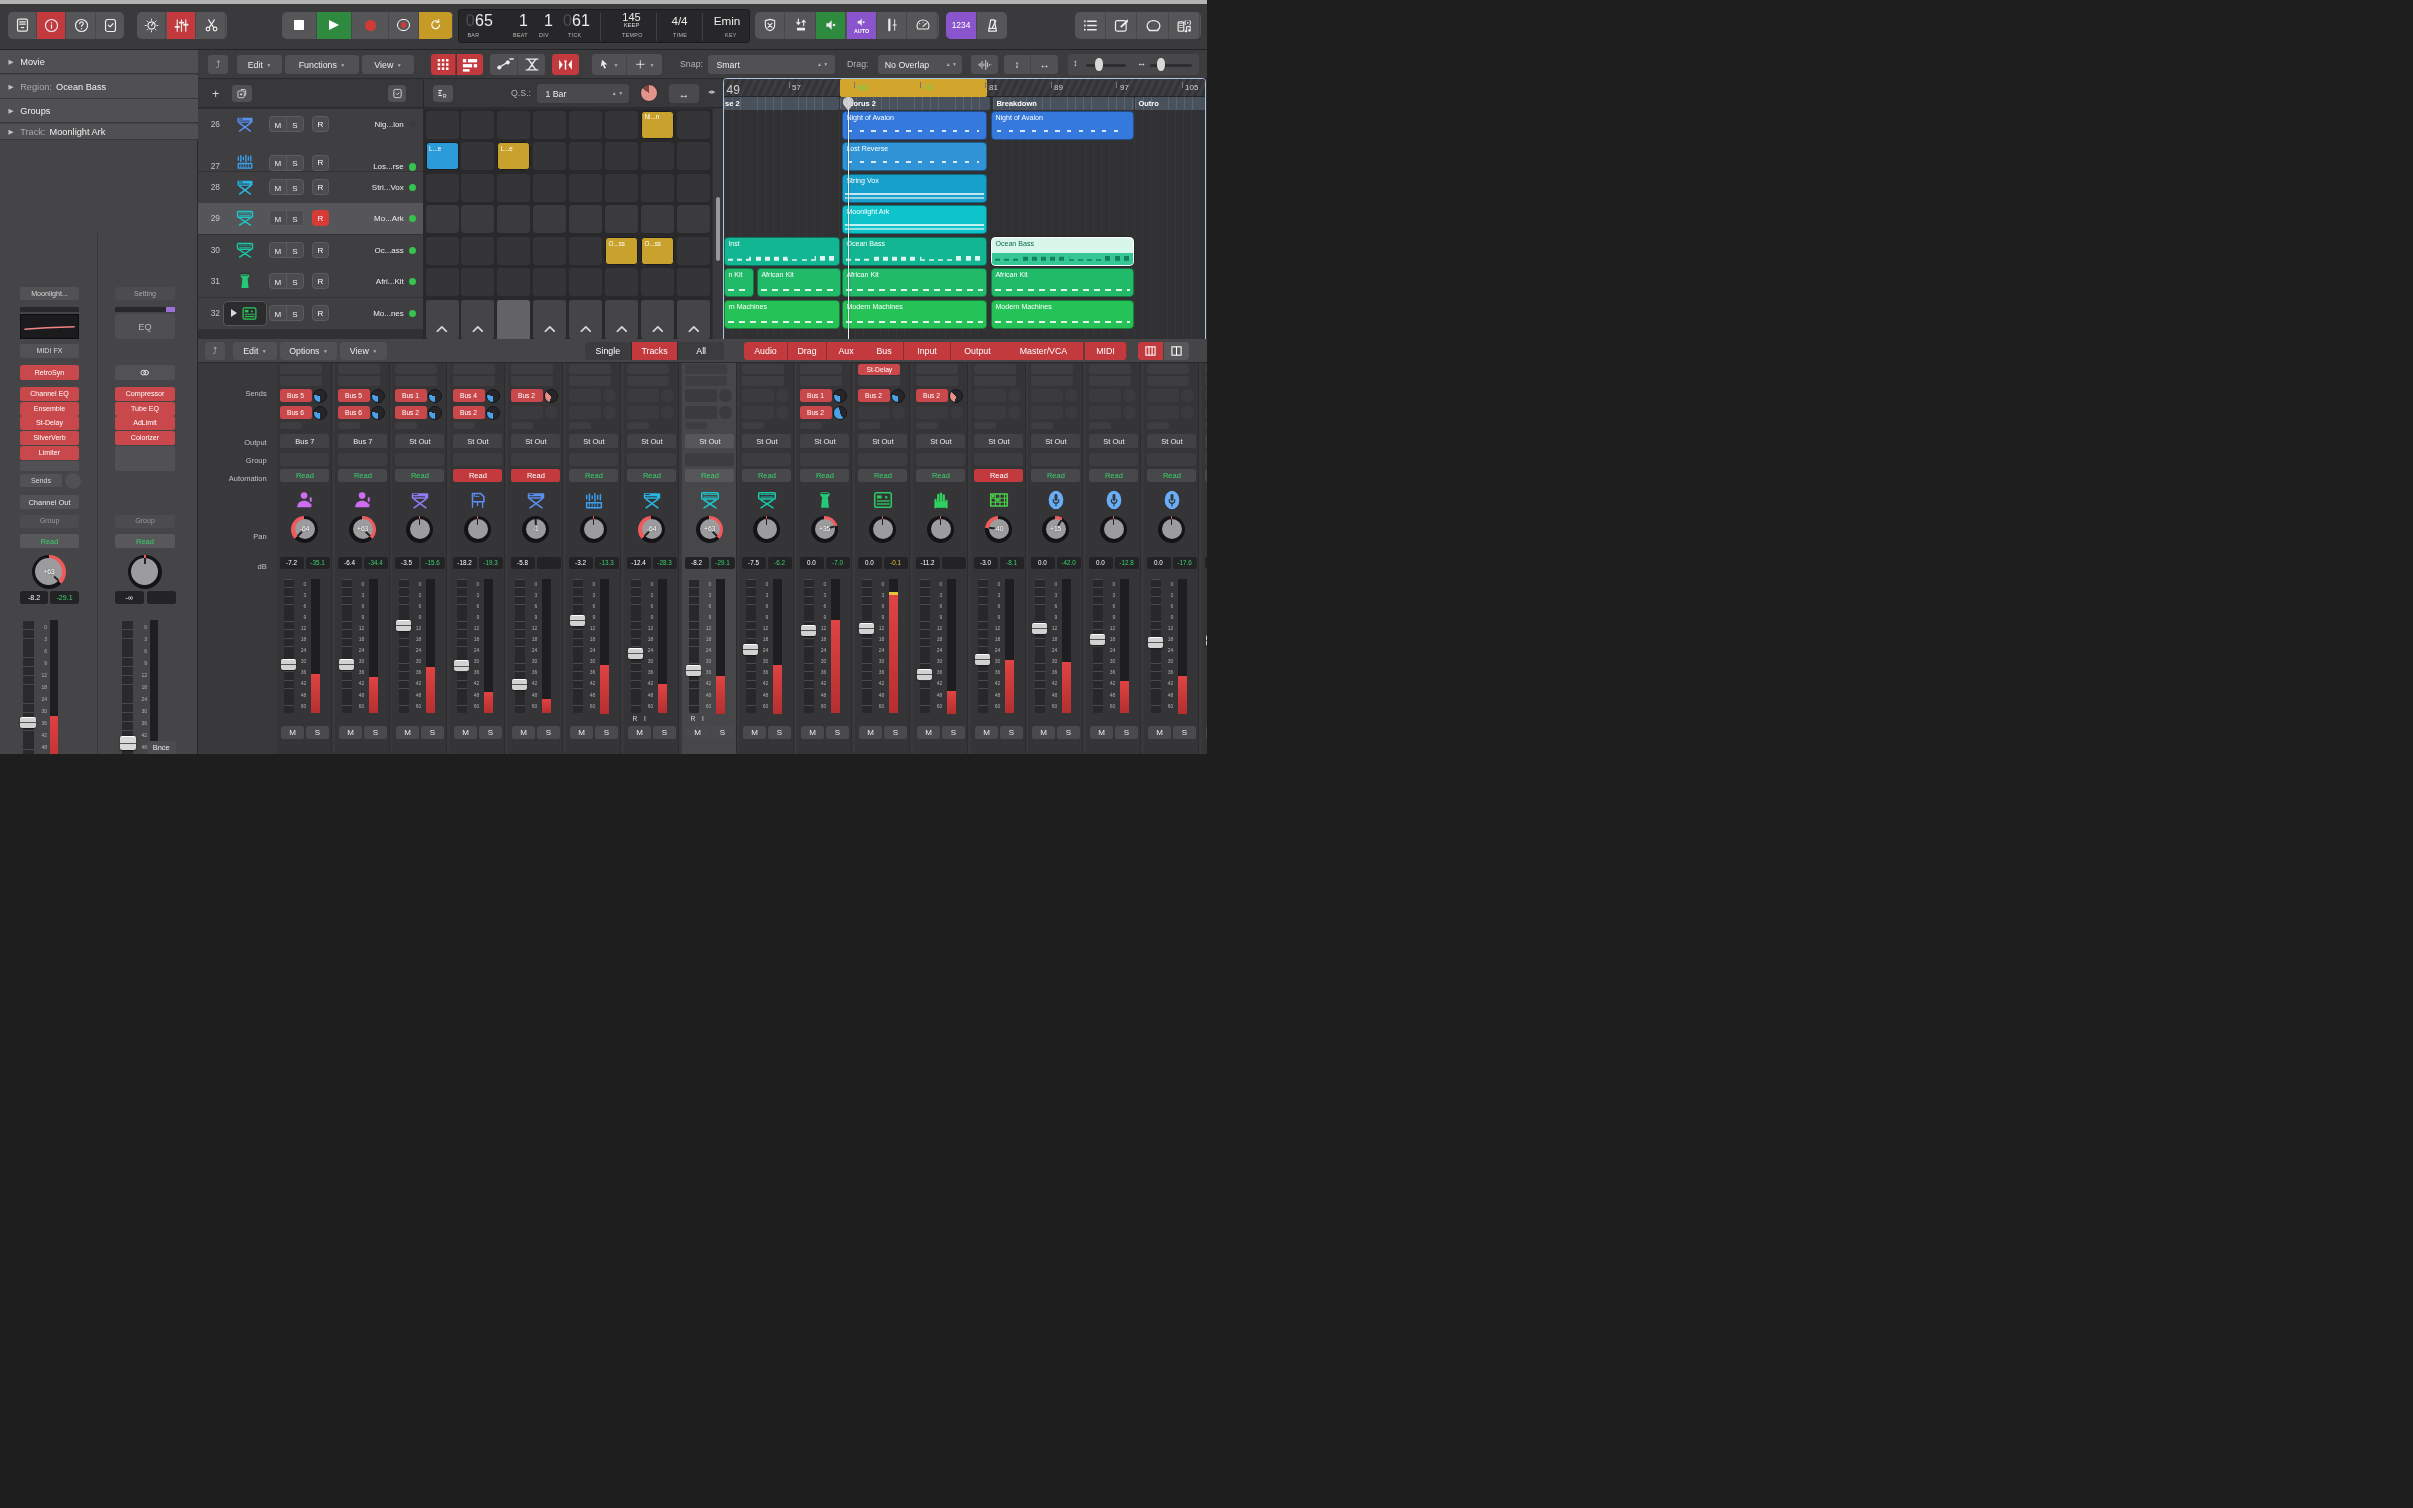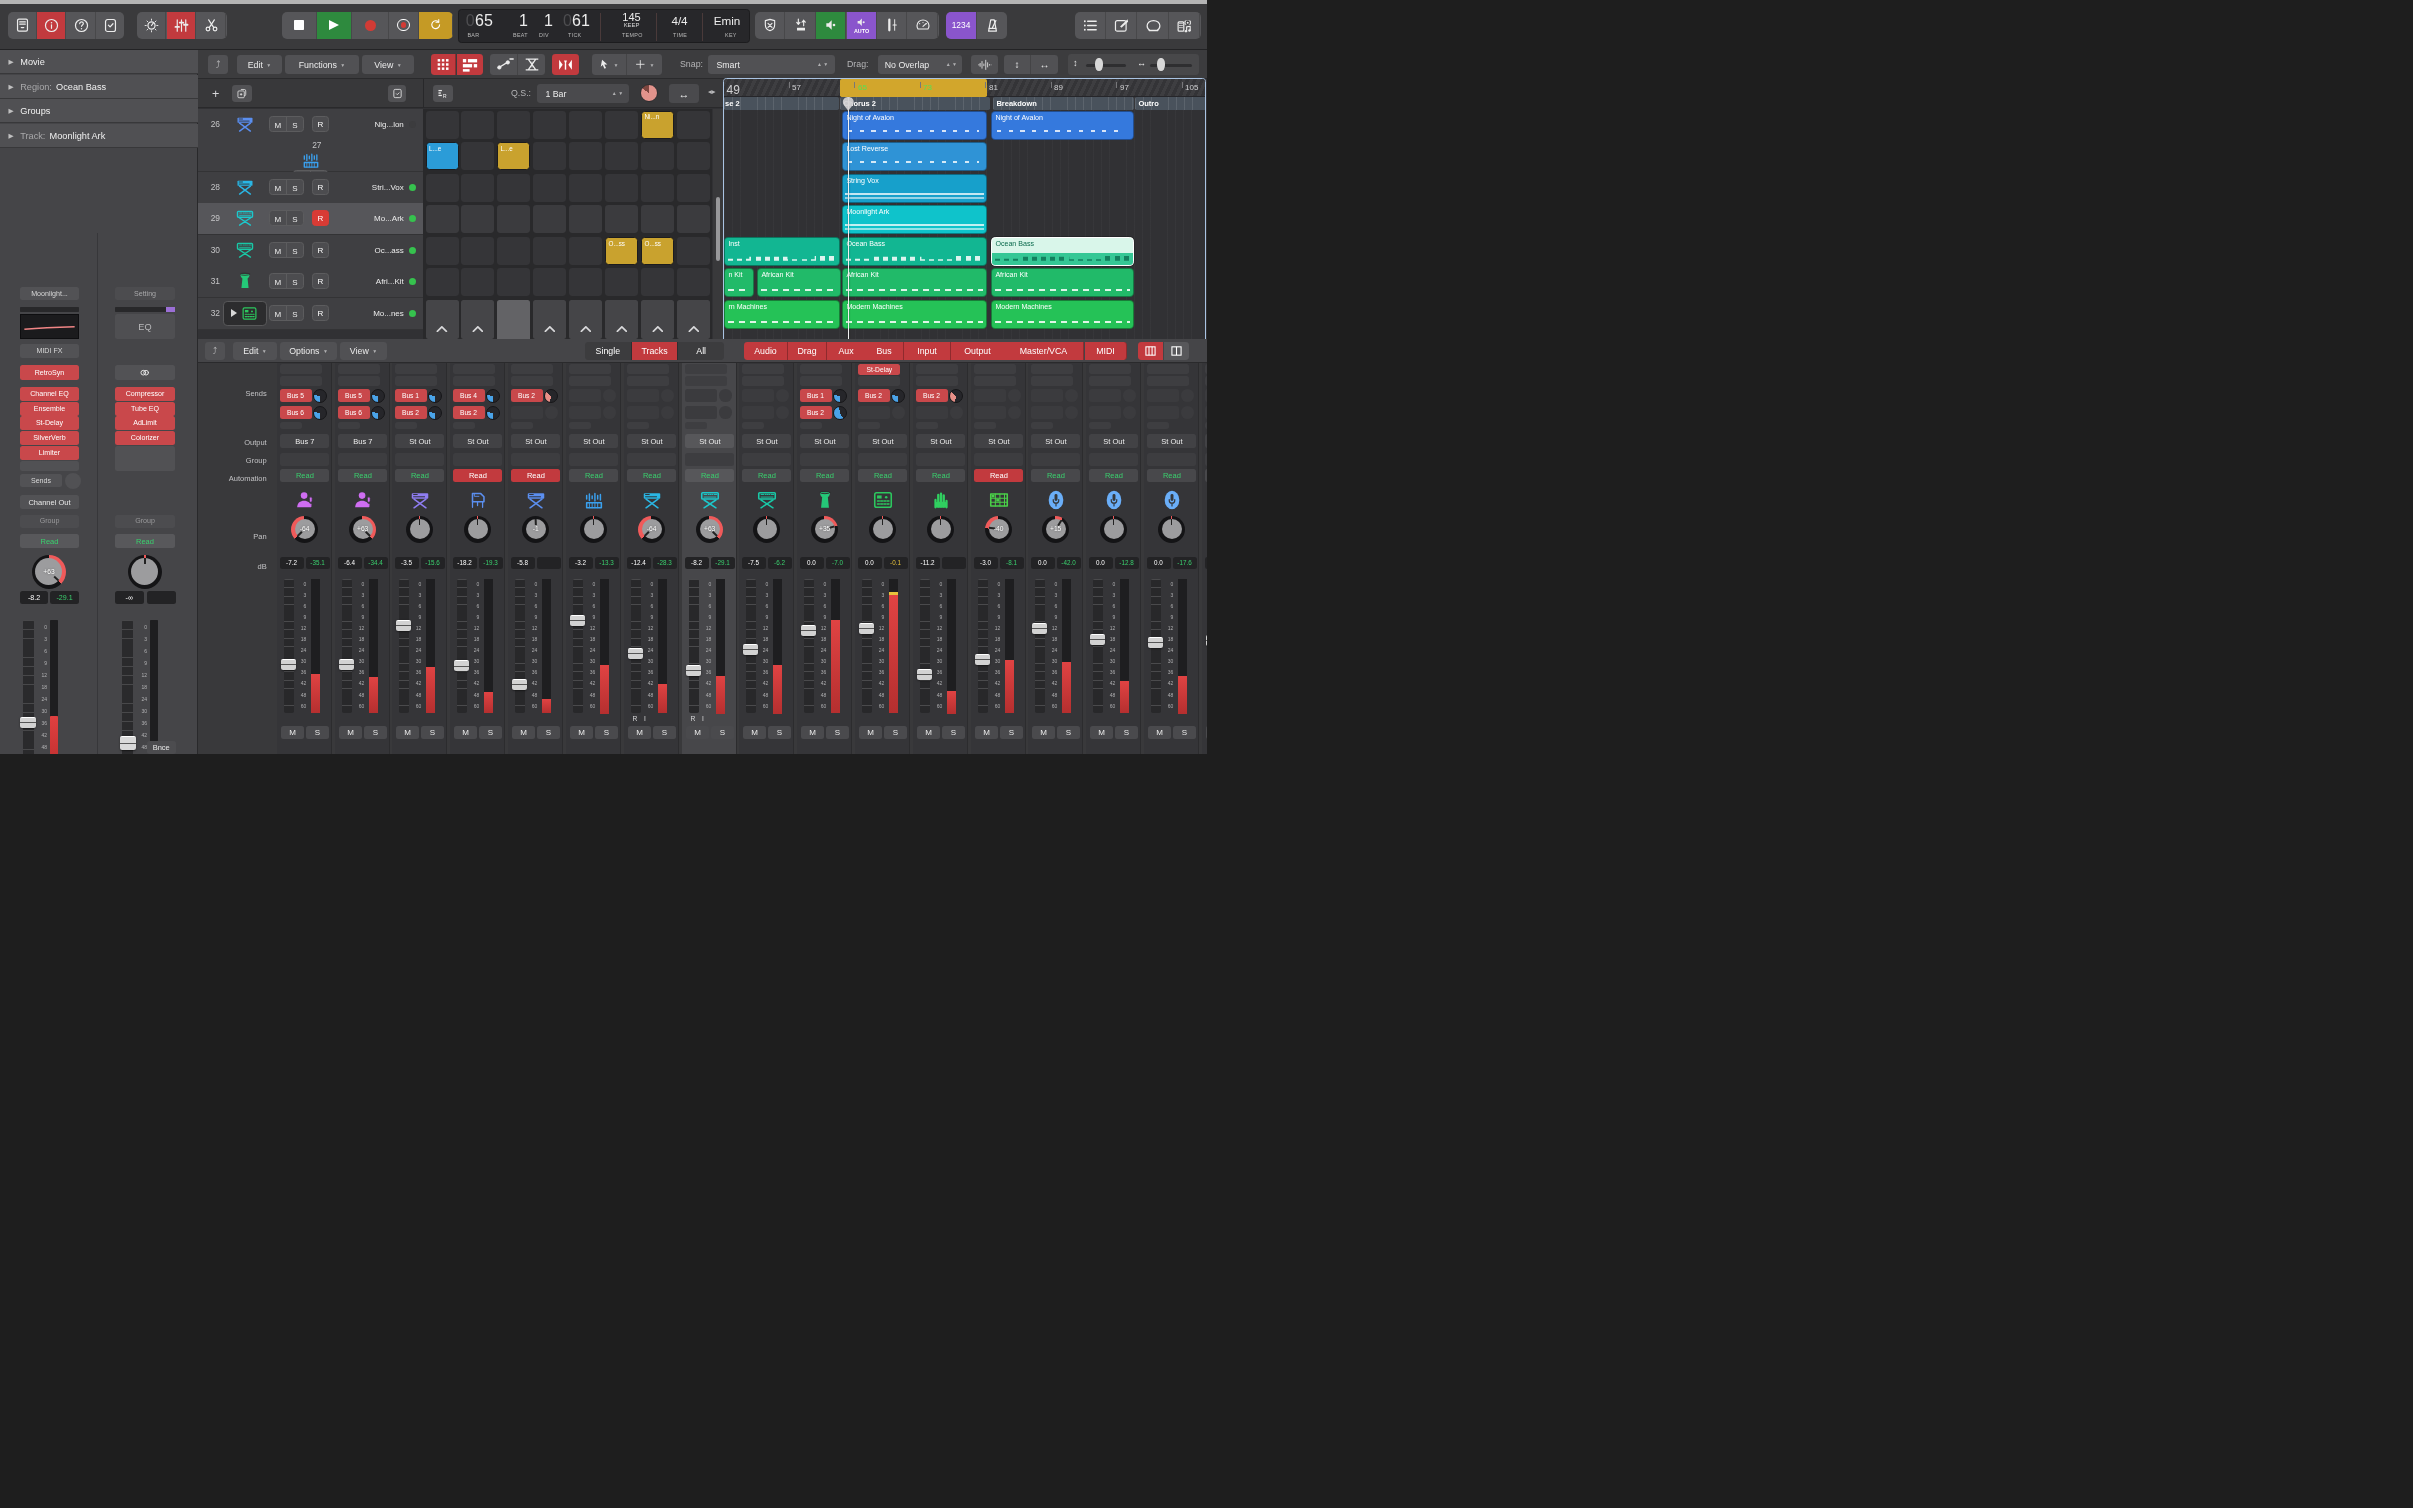--- a/index.html
+++ b/index.html
@@ -245,21 +245,21 @@
       </div>
       <div class="abs" style="left: 0px; top: 25px; width: 198px; height: 24px; background: rgb(80, 80, 83); border-bottom: 0.8px solid rgb(56, 56, 58); display: flex; align-items: center;">
         <div class="abs" style="position: relative; margin-left: 8.4px; font-size: 6.7px; color: rgb(192, 192, 192);">▶</div>
         <div class="abs" style="position: relative; margin-left: 6.7px; font-size: 9.2px; color: rgb(168, 168, 170);">Region:</div>
         <div class="abs" style="position: relative; margin-left: 4.2px; font-size: 9.2px; color: rgb(240, 240, 240);">Ocean Bass</div>
       </div>
       <div class="abs" style="left: 0px; top: 49px; width: 198px; height: 24px; background: rgb(80, 80, 83); border-bottom: 0.8px solid rgb(56, 56, 58); display: flex; align-items: center;">
         <div class="abs" style="position: relative; margin-left: 8.4px; font-size: 6.7px; color: rgb(192, 192, 192);">▶</div>
         <div class="abs" style="position: relative; margin-left: 6.7px; font-size: 9.2px; color: rgb(240, 240, 240);">Groups</div>
       </div>
-      <div class="abs" style="left: 0px; top: 74px; width: 198px; height: 24px; background: rgb(80, 80, 83); border-bottom: 0.8px solid rgb(56, 56, 58); display: flex; align-items: center;">
+      <div class="abs" style="left: 0px; top: 74px; width: 198px; height: 16px; background: rgb(80, 80, 83); border-bottom: 0.8px solid rgb(56, 56, 58); display: flex; align-items: center;">
         <div class="abs" style="position: relative; margin-left: 8.4px; font-size: 6.7px; color: rgb(192, 192, 192);">▶</div>
         <div class="abs" style="position: relative; margin-left: 6.7px; font-size: 9.2px; color: rgb(168, 168, 170);">Track:</div>
         <div class="abs" style="position: relative; margin-left: 4.2px; font-size: 9.2px; color: rgb(240, 240, 240);">Moonlight Ark</div>
       </div>
       <div class="abs" style="left: 97px; top: 183px; width: 0.8px; height: 521px; background: rgb(55, 55, 58);"></div>
       <div class="abs" style="left: 0px; top: 183px; width: 97px; height: 521px;">
         <div class="abs" style="left: 20px; top: 54px; width: 59px; height: 13.4px; background: rgb(82, 82, 85); border-radius: 2.5px; display: flex; align-items: center; justify-content: center; font-size: 7.1px; color: rgb(216, 216, 216); overflow: hidden;">Moonlight...</div>
         <div class="abs" style="left: 20px; top: 74px; width: 59px; height: 5px; background: rgb(40, 40, 42); border-radius: 0.8px;"></div>
         <div class="abs" style="left: 20px; top: 81px; width: 59px; height: 25px; background: rgb(27, 27, 29); border: 0.8px solid rgb(14, 14, 16);">
           <svg width="57" height="23.5" viewBox="0 0 68 28">
@@ -501,21 +501,21 @@
           </div>
         </div>
         <div class="abs" style="position: relative; width: 35px; height: 16px; background: rgb(76, 76, 79); border: 0.8px solid rgb(92, 92, 94); border-radius: 3.4px; display: flex; flex-shrink: 0; overflow: hidden;">
           <div class="abs" style="position: relative; width: 17.6px; height: 16px; display: flex; align-items: center; justify-content: center; font-size: 8px; color: rgb(236, 236, 236); border-right: 0.8px solid rgb(92, 92, 94);">M</div>
           <div class="abs" style="position: relative; width: 17px; height: 16px; display: flex; align-items: center; justify-content: center; font-size: 8px; color: rgb(236, 236, 236);">S</div>
         </div>
         <div class="abs" style="position: relative; margin-left: 7.5px; width: 17.6px; height: 16px; background: rgb(76, 76, 79); border: 0.8px solid rgb(92, 92, 94); border-radius: 3.4px; display: flex; align-items: center; justify-content: center; font-size: 8px; color: rgb(255, 255, 255); flex-shrink: 0;">R</div>
         <div class="abs" style="position: relative; flex: 1 1 0%; text-align: right; font-size: 8px; color: rgb(236, 236, 236); margin-right: 5px;">Nig...lon</div>
         <div class="abs" style="position: relative; width: 7.5px; height: 7.5px; border-radius: 50%; background: rgb(60, 60, 62); margin-right: 6.7px; flex-shrink: 0;"></div>
       </div>
-      <div class="abs" style="left: 0px; top: 90px; width: 225px; height: 31.5px; background: rgb(63, 63, 66); border-bottom: 0.8px solid rgb(51, 51, 53); display: flex; align-items: center; flex-direction: column;">
+      <div class="abs" style="left: 0px; top: 90px; width: 225px; height: 31.5px; background: rgb(63, 63, 66); border-bottom: 0.8px solid rgb(51, 51, 53); display: flex; align-items: flex-end;">
         <div class="abs" style="position: relative; width: 22px; text-align: right; font-size: 8.4px; color: rgb(196, 196, 198); flex-shrink: 0;">27</div>
         <div class="abs" style="position: relative; width: 49px; display: flex; align-items: center; justify-content: center; flex-shrink: 0;">
           <div class="abs" style="position: relative;">
             <svg width="20" height="20" viewBox="0 0 24 24" fill="none" stroke="#3aa0ee" stroke-width="1.7" stroke-linecap="round" stroke-linejoin="round">
               <path d="M4 7v4M7 5.5v7M10 7.5v3M13 5v8M16 7v4M19 6v6" stroke-width="1.6"></path>
               <rect x="4" y="15" width="16" height="5.5"></rect>
               <path d="M7 15v5.5M10 15v5.5M13 15v5.5M16 15v5.5" stroke-width="1"></path>
             </svg>
           </div>
         </div>

